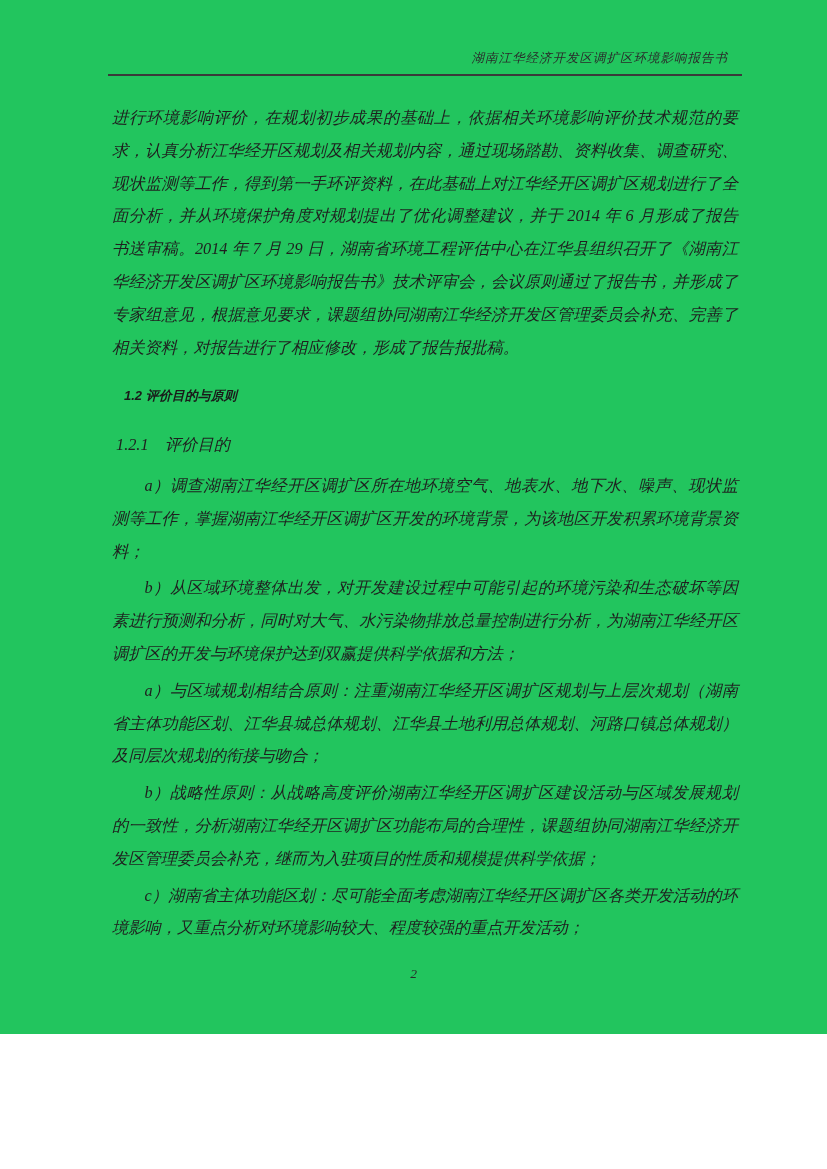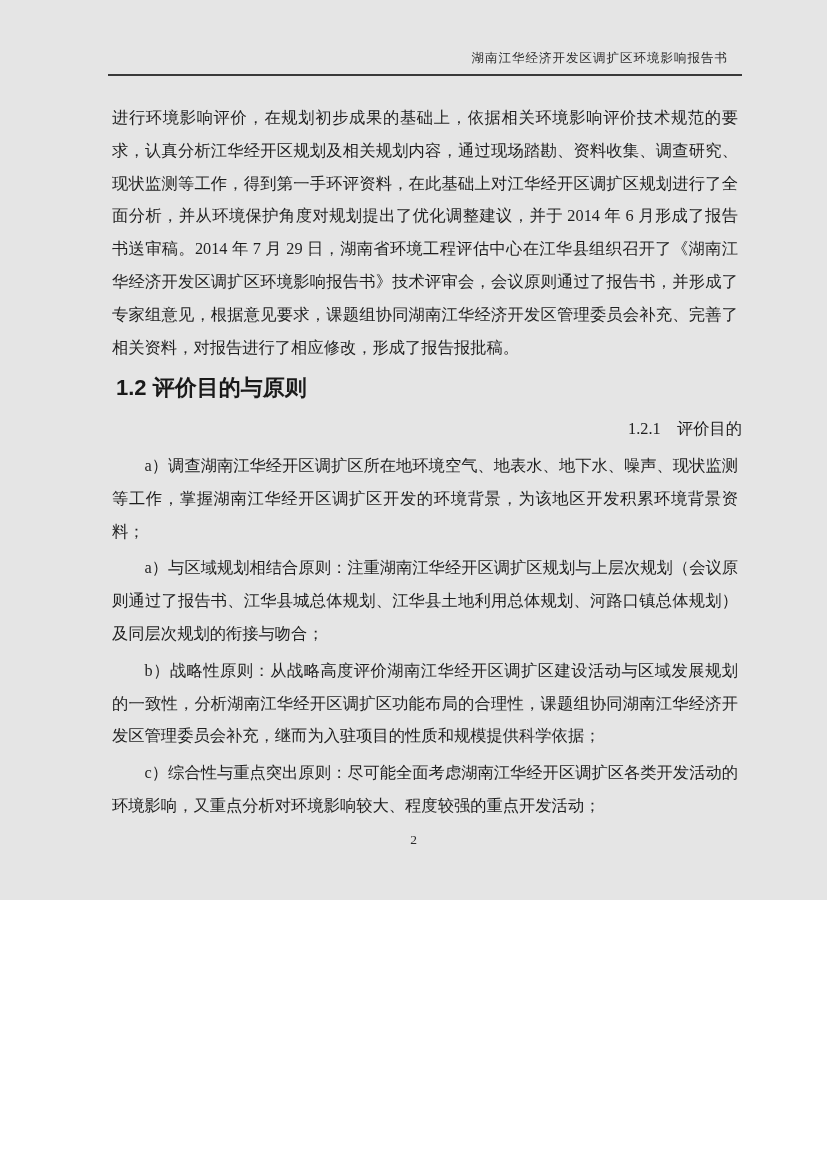--- a/index.html
+++ b/index.html
@@ -3,25 +3,26 @@
 <meta charset="utf-8">
 <style>
   html, body {
     margin: 0;
     padding: 0;
     background: #ffffff;
   }
   .page {
     position: relative;
     width: 827px;
-    height: 900px;
-    background: #e5e5e5;
+    height: 1034px;
+    background: #22c55e;
     overflow: hidden;
     font-family: "Liberation Serif", "DejaVu Serif", serif;
     color: #1f1f1f;
+    font-style: italic;
   }
   .page-header {
     position: absolute;
     top: 50px;
     left: 108px;
     width: 634px;
     text-align: right;
     font-size: 12.5px;
     letter-spacing: 1px;
     color: #2a2a2a;
@@ -43,35 +44,34 @@
     line-height: 32.8px;
     text-align: justify;
     text-justify: inter-ideograph;
     word-break: break-all;
     color: #1f1f1f;
   }
   .para.indent {
     text-indent: 2em;
   }
   .h2 {
-    margin: 8px;
+    margin: 16px;
     font-family: "Liberation Sans", "DejaVu Sans", sans-serif;
     font-weight: 700;
-    font-size: 22px;
+    font-size: 13px;
     line-height: 32.8px;
     color: #1a1a1a;
   }
   .h3 {
-    margin: 0;
+    margin: 8px;
     font-family: "Liberation Serif", "DejaVu Serif", serif;
     font-weight: 400;
     font-size: 16.3px;
     line-height: 32.8px;
     color: #1f1f1f;
-    text-align: right;
   }
   .page-footer {
     position: absolute;
     bottom: 52px;
     left: 0;
     width: 827px;
     text-align: center;
     font-size: 13.5px;
     color: #2a2a2a;
   }
@@ -88,28 +88,29 @@
   <div class="page-body">
 
     <p class="para">进行环境影响评价，在规划初步成果的基础上，依据相关环境影响评价技术规范的要求，认真分析江华经开区规划及相关规划内容，通过现场踏勘、资料收集、调查研究、现状监测等工作，得到第一手环评资料，在此基础上对江华经开区调扩区规划进行了全面分析，并从环境保护角度对规划提出了优化调整建议，并于 2014 年 6 月形成了报告书送审稿。2014 年 7 月 29 日，湖南省环境工程评估中心在江华县组织召开了《湖南江华经济开发区调扩区环境影响报告书》技术评审会，会议原则通过了报告书，并形成了专家组意见，根据意见要求，课题组协同湖南江华经济开发区管理委员会补充、完善了相关资料，对报告进行了相应修改，形成了报告报批稿。</p>
 
     <h2 class="h2">1.2 评价目的与原则</h2>
 
     <h3 class="h3">1.2.1　评价目的</h3>
 
     <p class="para indent">a）调查湖南江华经开区调扩区所在地环境空气、地表水、地下水、噪声、现状监测等工作，掌握湖南江华经开区调扩区开发的环境背景，为该地区开发积累环境背景资料；</p>
 
+    <p class="para indent">b）从区域环境整体出发，对开发建设过程中可能引起的环境污染和生态破坏等因素进行预测和分析，同时对大气、水污染物排放总量控制进行分析，为湖南江华经开区调扩区的开发与环境保护达到双赢提供科学依据和方法；</p>
 
 
 
-    <p class="para indent">a）与区域规划相结合原则：注重湖南江华经开区调扩区规划与上层次规划（会议原则通过了报告书、江华县城总体规划、江华县土地利用总体规划、河路口镇总体规划）及同层次规划的衔接与吻合；</p>
+    <p class="para indent">a）与区域规划相结合原则：注重湖南江华经开区调扩区规划与上层次规划（湖南省主体功能区划、江华县城总体规划、江华县土地利用总体规划、河路口镇总体规划）及同层次规划的衔接与吻合；</p>
 
     <p class="para indent">b）战略性原则：从战略高度评价湖南江华经开区调扩区建设活动与区域发展规划的一致性，分析湖南江华经开区调扩区功能布局的合理性，课题组协同湖南江华经济开发区管理委员会补充，继而为入驻项目的性质和规模提供科学依据；</p>
 
-    <p class="para indent">c）综合性与重点突出原则：尽可能全面考虑湖南江华经开区调扩区各类开发活动的环境影响，又重点分析对环境影响较大、程度较强的重点开发活动；</p>
+    <p class="para indent">c）湖南省主体功能区划：尽可能全面考虑湖南江华经开区调扩区各类开发活动的环境影响，又重点分析对环境影响较大、程度较强的重点开发活动；</p>
 
 
   </div>
 
   <div class="page-footer">
     <span>2</span>
   </div>
 
 </div>
 

